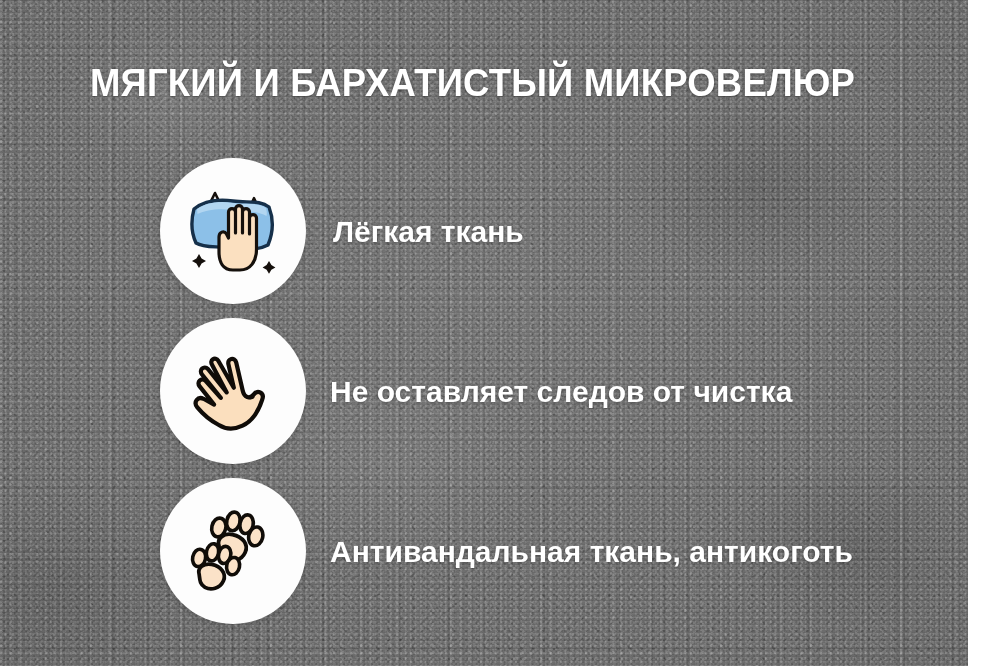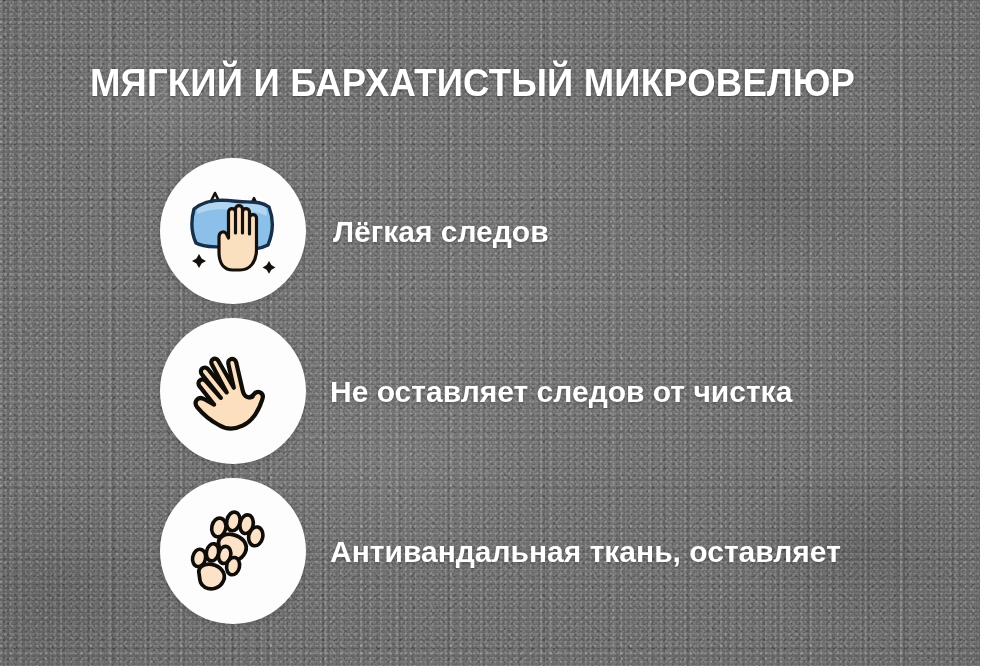--- a/index.html
+++ b/index.html
@@ -12,21 +12,20 @@
     overflow: hidden;
     font-family: "Liberation Sans", sans-serif;
   }
 
   #poster {
     position: relative;
     width: 968px;
     height: 666px;
     background-color: #6d6d6d;
     overflow: hidden;
-    padding-left: 12px;
   }
 
   
   .tex {
     position: absolute;
     inset: 0;
     pointer-events: none;
   }
   .tex-noise {
     background-image:
@@ -161,21 +160,21 @@
                      L78.5 73 C78.5 86, 72 94, 62 94
                      L55 94 C45 94, 41 86, 41 76 Z" fill="#fbe0c0" stroke="#15100c" stroke-width="3.2" stroke-linejoin="round" stroke-linecap="round"></path>
 
             <g fill="#15100c">
               <path d="M21 78 l2.6 4.4 l4.4 2.6 l-4.4 2.6 l-2.6 4.4 l-2.6 -4.4 l-4.4 -2.6 l4.4 -2.6 Z"></path>
               <path d="M91 85 l2.4 4 l4 2.4 l-4 2.4 l-2.4 4 l-2.4 -4 l-4 -2.4 l4 -2.4 Z"></path>
             </g>
           </svg>
         </span>
       </div>
-      <div class="label">Лёгкая следов</div>
+      <div class="label">Лёгкая ткань</div>
     </div>
 
     <div class="row row-1">
       <div class="badge">
         <span>
           <svg width="108" height="108" viewBox="0 0 108 108">
             <g transform="rotate(-13 54 56)">
               <path d="M33 84
                        C26 78, 20 70, 16 62
                        C13 56, 19 51, 24 55
@@ -212,17 +211,17 @@
             <g transform="translate(35 66) rotate(12) scale(.92)">
               <ellipse cx="-17" cy="-2" rx="7" ry="9.5" fill="#fbe2c8" stroke="#100c08" stroke-width="3.9"></ellipse>
               <ellipse cx="-4" cy="-11" rx="6.6" ry="9.4" fill="#fbe2c8" stroke="#100c08" stroke-width="3.9"></ellipse>
               <ellipse cx="9.5" cy="-11" rx="6.6" ry="9.4" fill="#fbe2c8" stroke="#100c08" stroke-width="3.9"></ellipse>
               <ellipse cx="21" cy="-1" rx="7" ry="9.5" fill="#fbe2c8" stroke="#100c08" stroke-width="3.9"></ellipse>
               <path d="M-13 16 C-17 9, -11 2, -2 2 C8 2, 16 8, 14 17 C12 26, 3 30, -4 28 C-10 26, -11 22, -13 16 Z" fill="#fbe2c8" stroke="#100c08" stroke-width="4.1" stroke-linejoin="round"></path>
             </g>
           </svg>
         </span>
       </div>
-      <div class="label">Антивандальная ткань, оставляет</div>
+      <div class="label">Антивандальная ткань, антикоготь</div>
     </div>
 
   </div>
 </div>
 
 </body></html>

